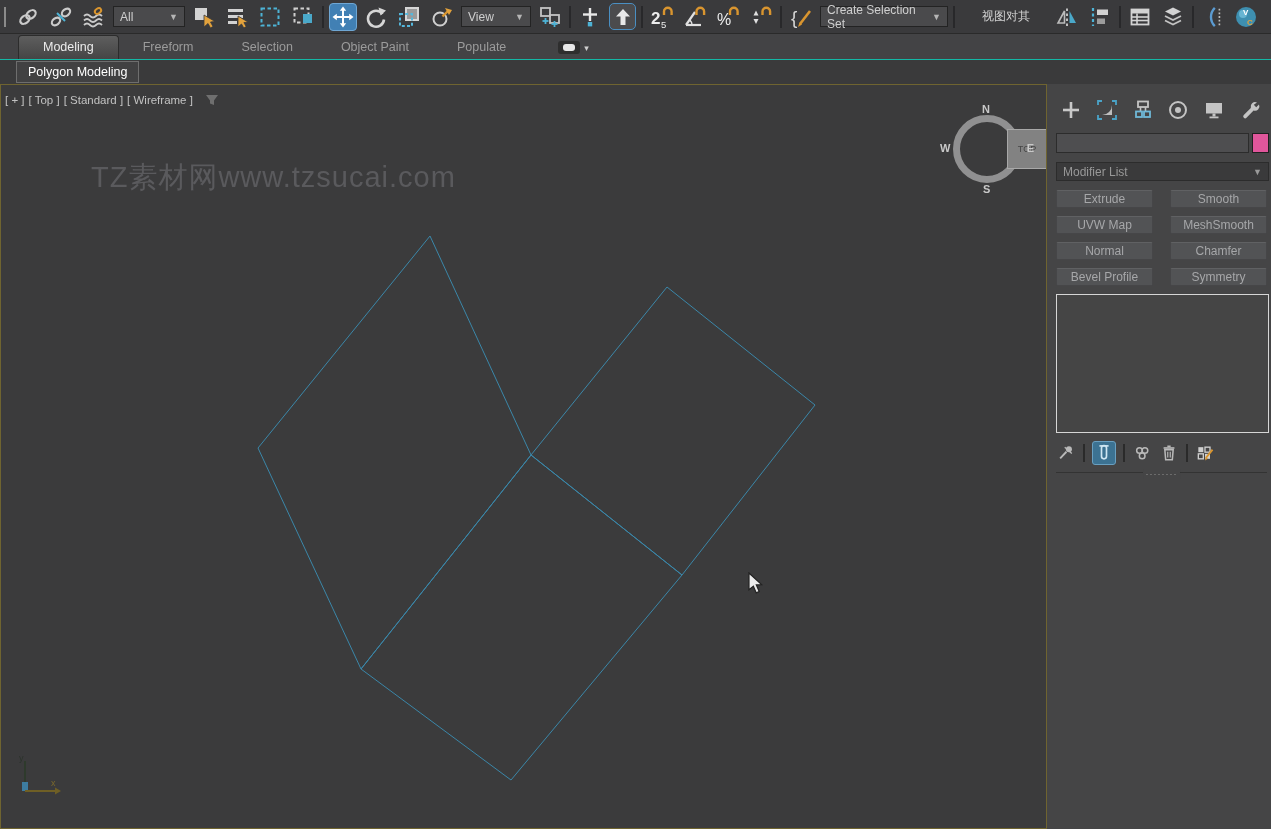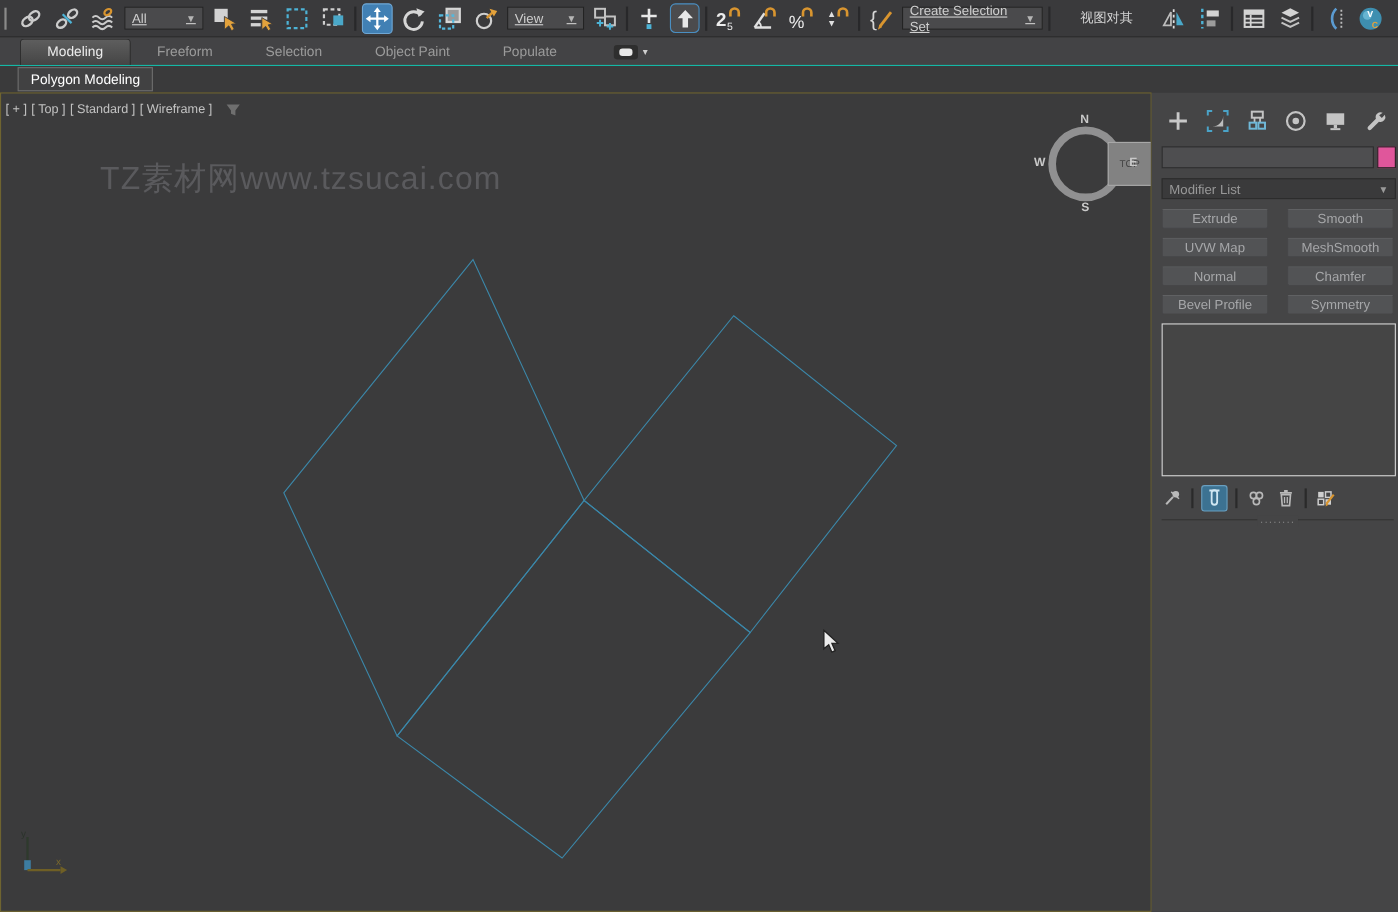--- a/index.html
+++ b/index.html
@@ -12,21 +12,21 @@
     background:#3a3a3c; border-bottom:1px solid #2a2a2a;
     display:flex; align-items:center; gap:5px; padding:0 3px; overflow:hidden; }
   .grip { width:2px; height:20px; background:#8a8a8a; margin:0 3px 0 1px; flex:none; }
   .tbtn { width:28px; height:28px; flex:none; display:flex; align-items:center; justify-content:center; position:relative; }
   .tbtn svg { width:24px; height:24px; }
   .tbtn.small svg { width:22px; height:22px; }
   .active-tool { background:#4180b4; border-radius:4px; border:1px solid #6fa7d4; }
   .kbd-box { background:#4b4b4d; border:1px solid #4a8fc2; border-radius:5px; width:27px; height:27px; }
   .tsep { width:2px; height:22px; background:#28282a; flex:none; }
   .combo { height:21px; background:#4a4a4c; border:1px solid #232323; display:flex; align-items:center;
-    padding:0 6px; color:#cfcfcf; font-size:12px; flex:none;text-decoration:underline; }
+    padding:0 6px; color:#cfcfcf; font-size:12px; flex:none; }
   .combo .caret { margin-left:auto; color:#b5b5b5; font-size:9px; padding-left:8px; }
   .cn-label { color:#d2d2d2; font-size:12px; flex:none; padding:0 4px; white-space:nowrap; }
 
   
   .ribbon { position:absolute; left:0; top:34px; width:1271px; height:26px; background:#434345;
     display:flex; align-items:flex-end; padding:0 0 0 18px; border-bottom:1px solid #14b8a6; }
   .rtab { font-size:12.5px; color:#9b9b9b; padding:4px 24px 5px; flex:none; }
   .rtab.active { background:linear-gradient(#5e5e5e,#454545); color:#ececec;
     border:1px solid #2c2c2c; border-bottom:none; border-radius:4px 4px 0 0; }
   .ribbon-min { display:flex; align-items:center; gap:4px; margin-left:28px; padding-bottom:5px; }
@@ -38,21 +38,21 @@
   .subtab { position:absolute; left:16px; top:1px; padding:3px 11px; background:#414142;
     border:1px solid #6e6e6e; color:#ffffff; font-size:12.5px; }
 
   
   .viewport { position:absolute; left:0; top:84px; width:1047px; height:745px;
     background:#3b3b3c; border:1px solid #6f6430; overflow:hidden; }
   .vp-label { position:absolute; left:4px; top:8px; font-size:11.5px; color:#c2c2c2;
     display:flex; gap:4px; align-items:center; }
   .vp-label span { cursor:default; }
   .funnel { margin-left:8px; }
-  .watermark { position:absolute; left:90px; top:58px; font-size:29px; color:#5a5a5d; letter-spacing:1px; }
+  .watermark { position:absolute; left:90px; top:73px; font-size:29px; color:#5a5a5d; letter-spacing:1px; }
   .wire { position:absolute; left:0; top:0; width:1047px; height:745px; pointer-events:none; }
   .viewcube { position:absolute; left:952px; top:30px; width:68px; height:68px; }
   .vc-ring { position:absolute; left:0; top:0; width:68px; height:68px; border-radius:50%;
     border:7px solid rgba(160,160,160,.85); }
   .vc-face { position:absolute; left:14px; top:14px; width:40px; height:40px; background:#828282;
     border:1px solid #a8a8a8; display:flex; align-items:center; justify-content:center;
     font-size:9px; color:#454545;margin-left:40px; }
   .vc-letter { position:absolute; font-size:11px; font-weight:bold; color:#c9c9c9; }
   .vc-n { left:29px; top:-12px; } .vc-s { left:30px; bottom:-12px; }
   .vc-w { left:-13px; top:27px; } .vc-e { right:-13px; top:27px; }

